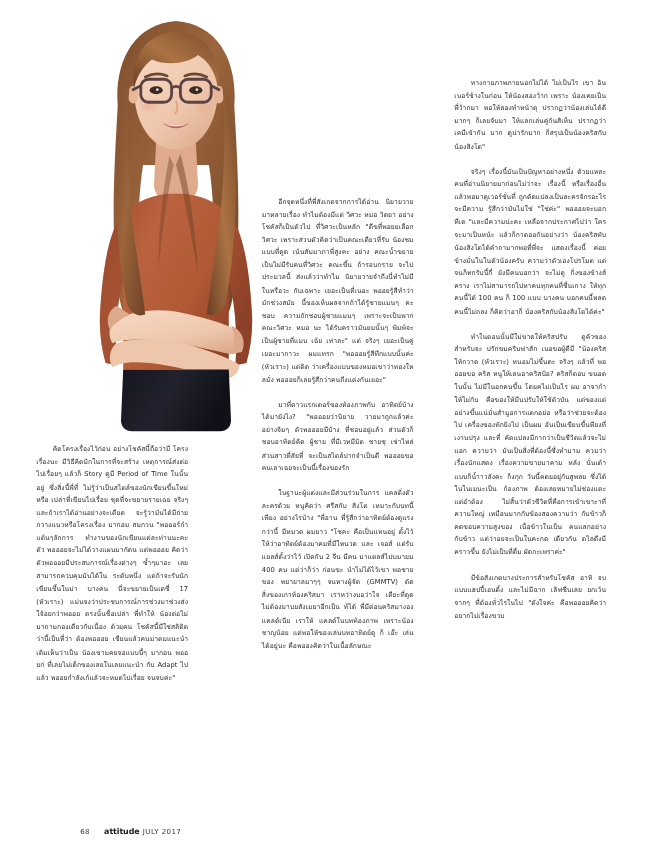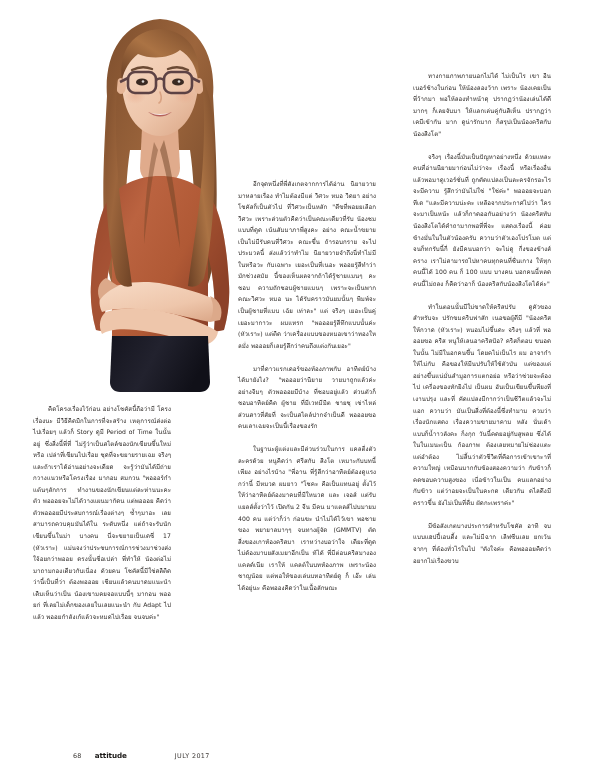--- a/index.html
+++ b/index.html
@@ -78,21 +78,20 @@
   .footer .masthead {
     font-weight: 700;
     font-size: 7.2px;
     letter-spacing: -0.01em;
     color: #1b1917;
   }
   .footer .issue {
     font-size: 6.4px;
     letter-spacing: 0.06em;
     color: #3b3734;
-    margin-left: 45px;
   }
   .footer .mast-wrap {
     display: flex;
     align-items: baseline;
     gap: 3px;
     text-align: center;
   }
 </style>
 </head>
 <body>

